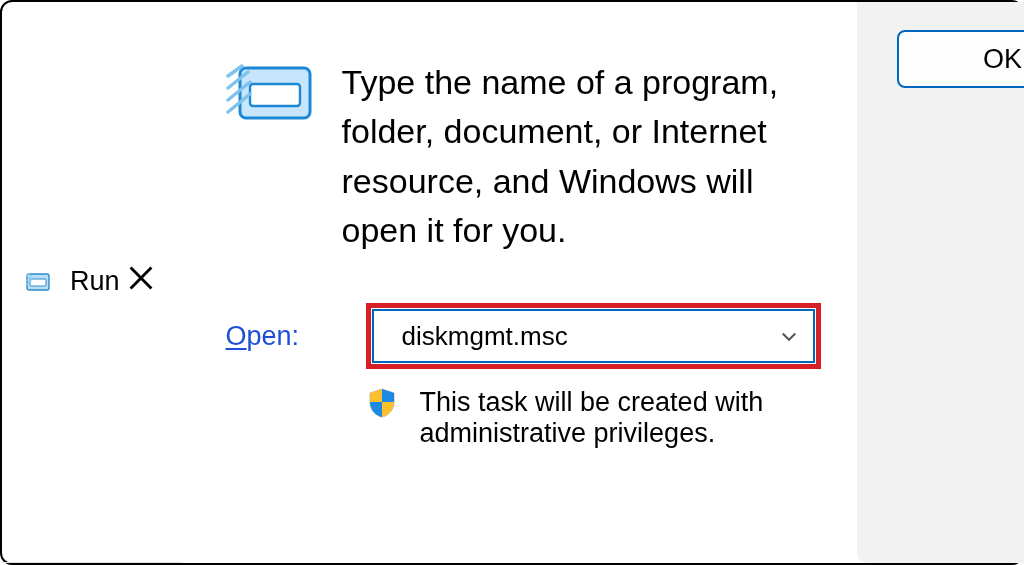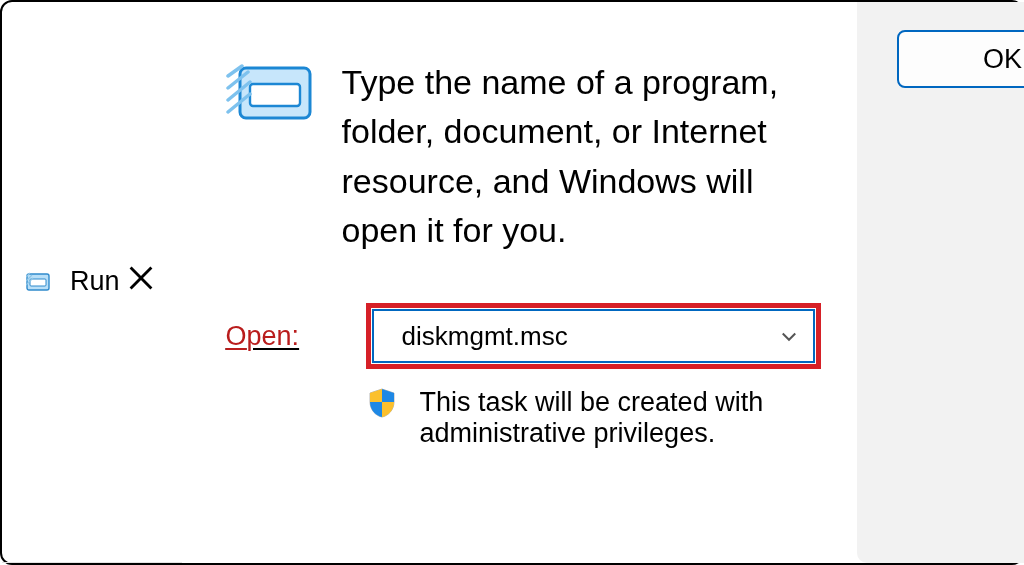--- a/index.html
+++ b/index.html
@@ -68,23 +68,22 @@
       color: #000;
       font-weight: 400;
     }
     .open-row {
       display: flex;
       align-items: center;
       margin-bottom: 18px;
     }
     .open-label {
       font-size: 27px;
-      color: #b91c1c;
+      color: #1d4ed8;
       width: 140px;
-      text-decoration: underline;
       text-decoration-color: #000;
       text-underline-offset: 3px;
     }
     .combo-wrap {
       flex: 1;
       position: relative;
       border: 5px solid #d62027;
       padding: 1px;
     }
     .combo {

